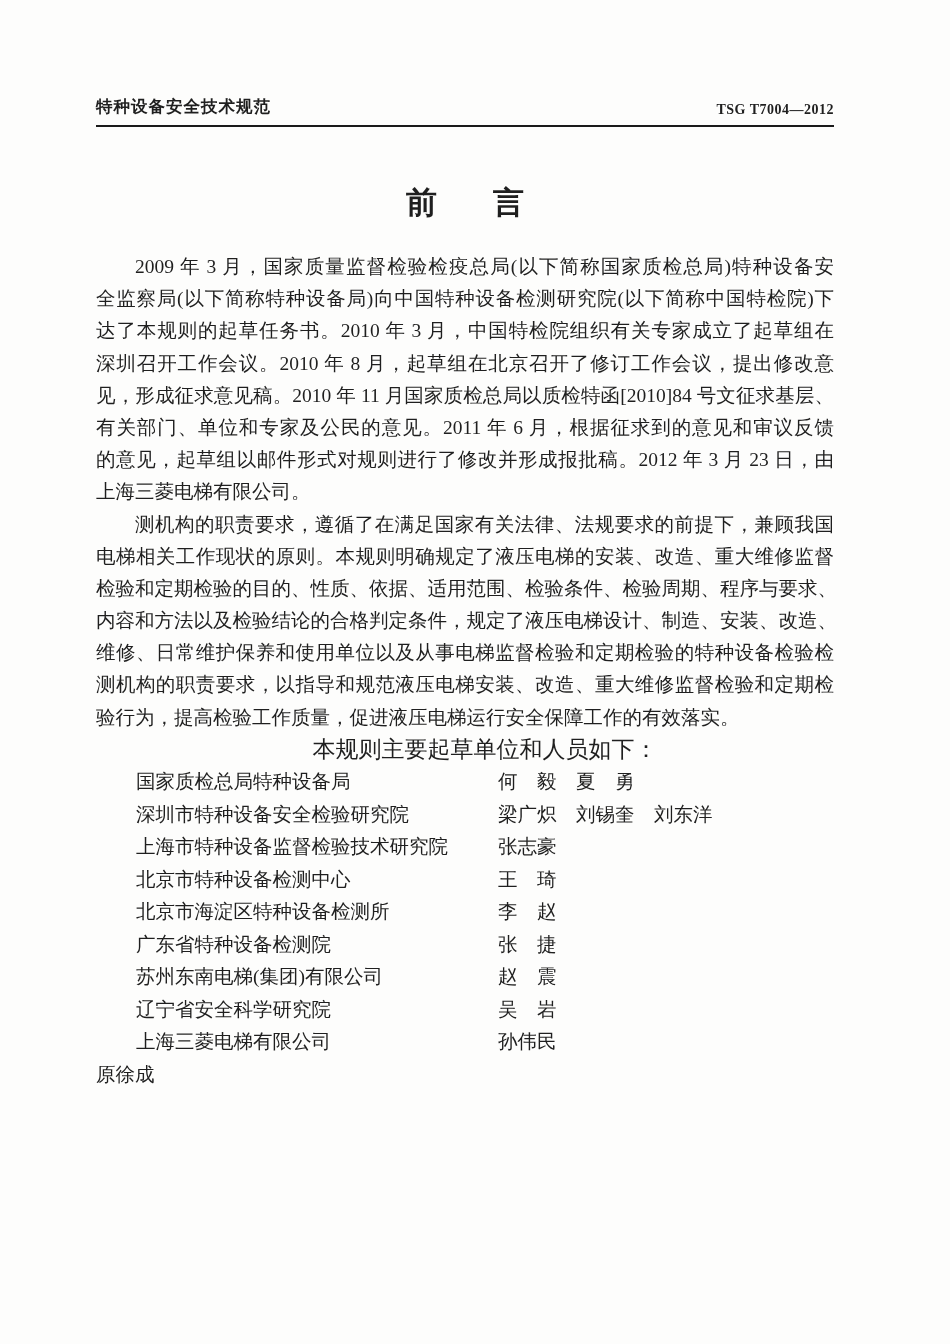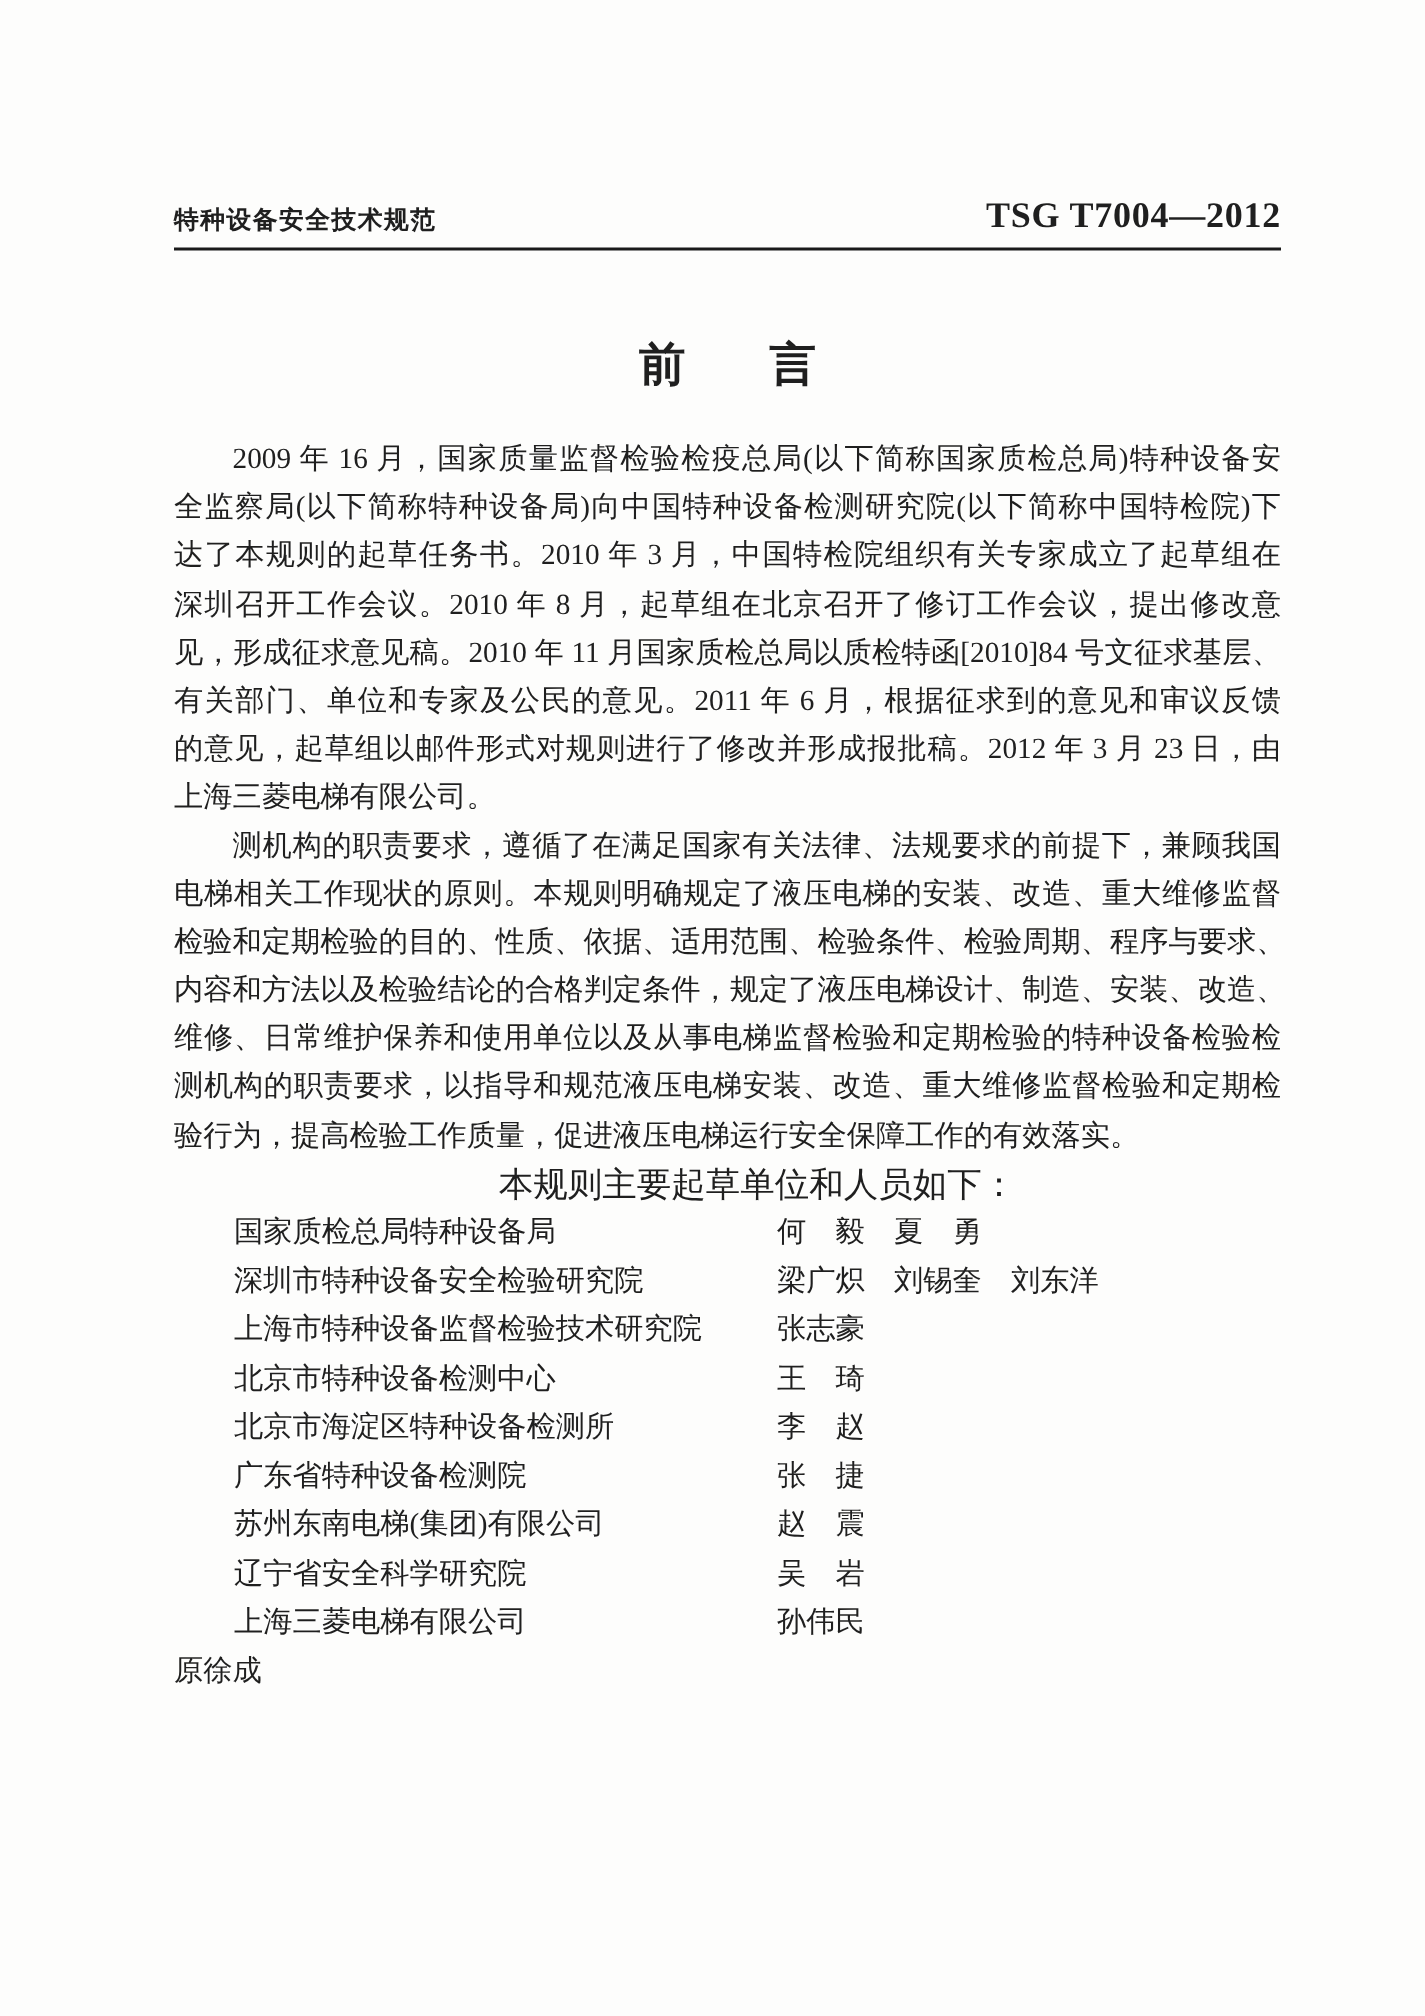--- a/index.html
+++ b/index.html
@@ -5,40 +5,40 @@
   html, body { margin: 0; padding: 0; }
   body {
     width: 950px; height: 1344px;
     background: #fdfdfc;
     font-family: "Liberation Serif", "DejaVu Serif", serif;
     color: #1f1f1f;
     overflow: hidden;
     position: relative;
   }
   .page { width: 950px; height: 1344px; position: relative; }
-  .content { position: absolute; left: 116px; top: 0; width: 738px; margin-top: 35px; }
+  .content { position: absolute; left: 96px; top: 0; width: 738px; }
 
   
   .doc-header {
     margin-top: 96px;
     display: flex;
     justify-content: space-between;
     align-items: flex-end;
     padding-bottom: 7px;
     border-bottom: 2.5px solid #1a1a1a;
   }
   .doc-header .left {
     font-family: "Liberation Sans", "DejaVu Sans", sans-serif;
     font-weight: bold;
     font-size: 16.5px;
     letter-spacing: 1px;
   }
   .doc-header .right {
     font-weight: bold;
-    font-size: 24px;
+    font-size: 14px;
     letter-spacing: 0.5px;
   }
 
   
   .page-title {
     margin-top: 58px;
     height: 36px;
     display: flex;
     justify-content: center;
     align-items: center;
@@ -88,21 +88,21 @@
       <span class="left">特种设备安全技术规范</span>
       <span class="right">TSG T7004—2012</span>
     </div>
 
     <div class="page-title">
       <span>前</span>
       <span>言</span>
     </div>
 
     <div class="body-text">
-        <div class="line just indent">2009 年 16 月，国家质量监督检验检疫总局(以下简称国家质检总局)特种设备安</div>
+        <div class="line just indent">2009 年 3 月，国家质量监督检验检疫总局(以下简称国家质检总局)特种设备安</div>
         <div class="line just">全监察局(以下简称特种设备局)向中国特种设备检测研究院(以下简称中国特检院)下</div>
         <div class="line just">达了本规则的起草任务书。2010 年 3 月，中国特检院组织有关专家成立了起草组在</div>
         <div class="line just">深圳召开工作会议。2010 年 8 月，起草组在北京召开了修订工作会议，提出修改意</div>
         <div class="line just">见，形成征求意见稿。2010 年 11 月国家质检总局以质检特函[2010]84 号文征求基层、</div>
         <div class="line just">有关部门、单位和专家及公民的意见。2011 年 6 月，根据征求到的意见和审议反馈</div>
         <div class="line just">的意见，起草组以邮件形式对规则进行了修改并形成报批稿。2012 年 3 月 23 日，由</div>
         <div class="line last">上海三菱电梯有限公司。</div>
         <div class="line just indent">测机构的职责要求，遵循了在满足国家有关法律、法规要求的前提下，兼顾我国</div>
         <div class="line just">电梯相关工作现状的原则。本规则明确规定了液压电梯的安装、改造、重大维修监督</div>
         <div class="line just">检验和定期检验的目的、性质、依据、适用范围、检验条件、检验周期、程序与要求、</div>

